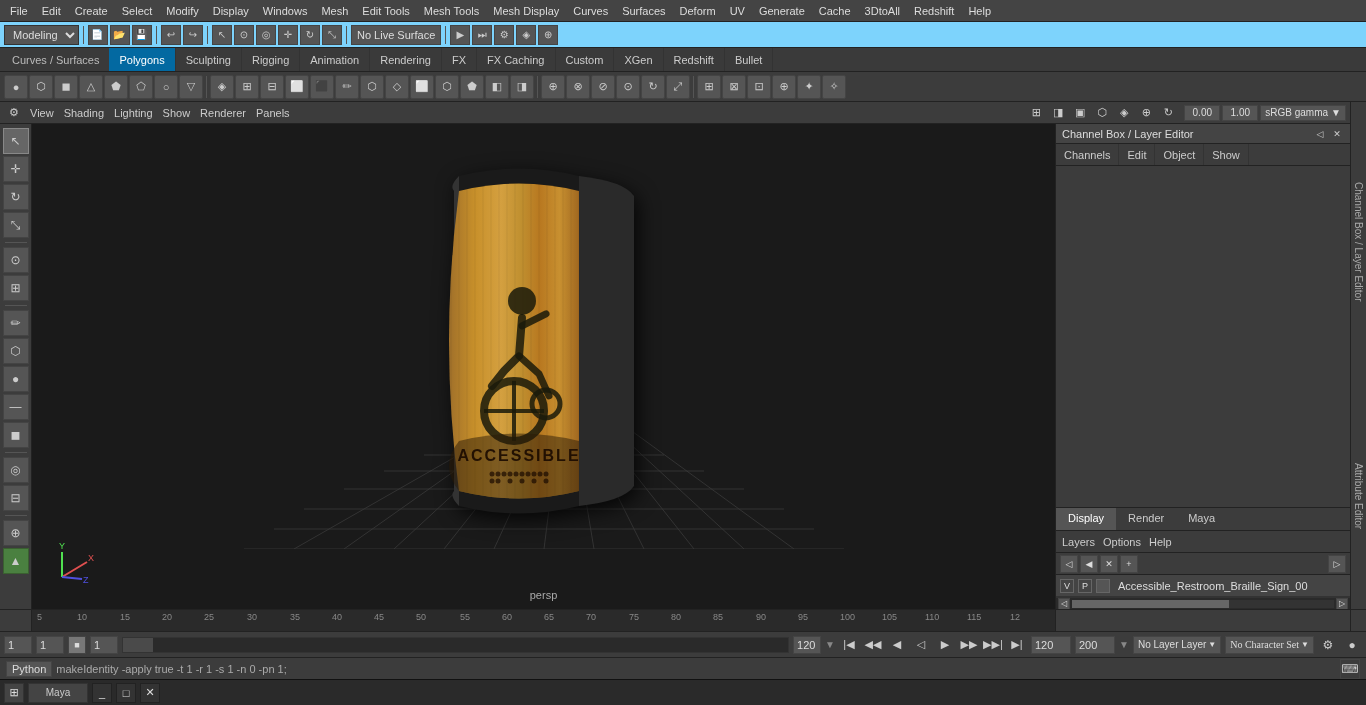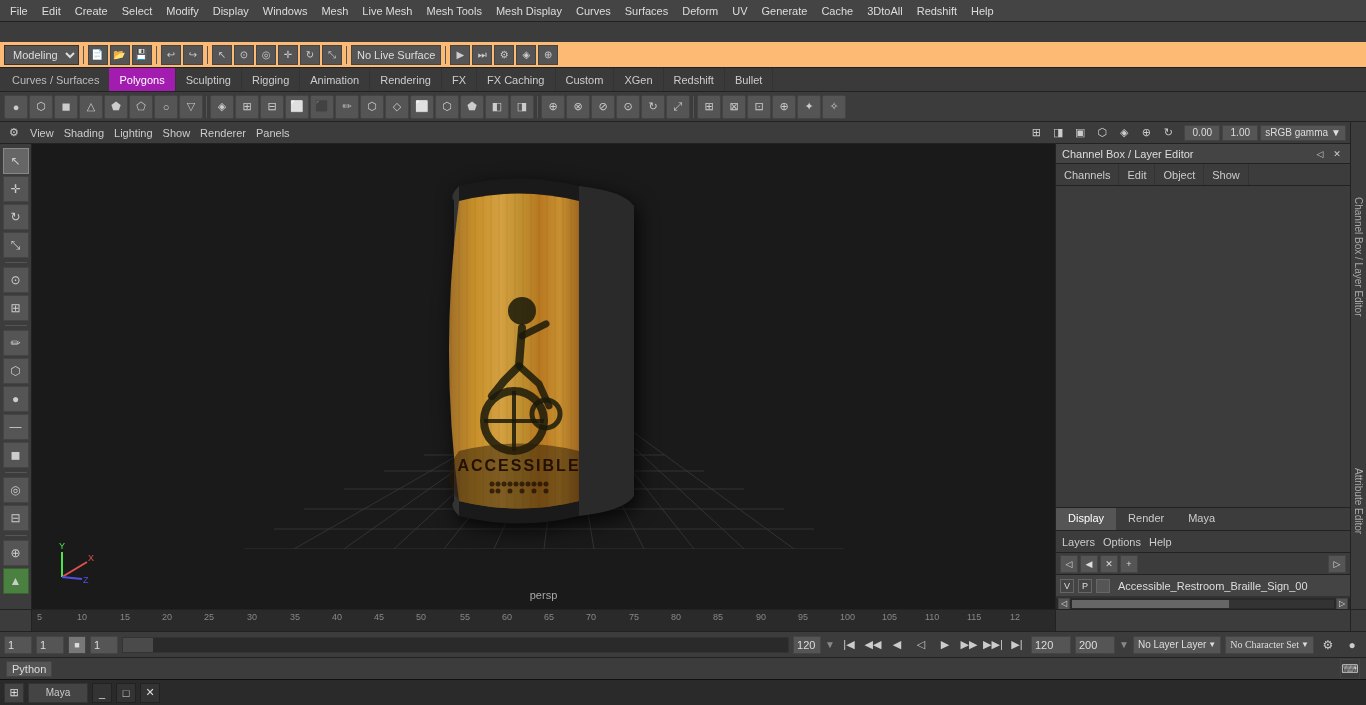--- a/index.html
+++ b/index.html
@@ -3,30 +3,30 @@
   <meta charset="utf-8">
   <style>
     * { margin: 0; padding: 0; box-sizing: border-box; }
     body { width: 1366px; height: 705px; overflow: hidden; background: #3c3c3c; font-family: Arial, sans-serif; font-size: 11px; color: #ddd; }
 
     
     #menu-bar { display: flex; align-items: center; height: 22px; background: #444; padding: 0 4px; gap: 2px; border-bottom: 1px solid #222; }
     .menu-item { padding: 2px 6px; cursor: pointer; font-size: 11px; color: #ddd; white-space: nowrap; }
 
     
-    #toolbar1 { display: flex; align-items: center; height: 26px; background: #fdba74; padding: 0 4px; gap: 2px; border-bottom: 1px solid #222; margin-top: 20px; }
+    #toolbar1 { display: flex; align-items: center; height: 26px; background: #7dd3fc; padding: 0 4px; gap: 2px; border-bottom: 1px solid #222; }
     .tb-select { background: #555; border: 1px solid #333; color: #ddd; font-size: 11px; height: 20px; padding: 0 4px; }
     .tb-btn { background: #555; border: 1px solid #444; color: #ddd; font-size: 11px; height: 20px; padding: 0 5px; cursor: pointer; white-space: nowrap; }
     .tb-separator { width: 1px; height: 18px; background: #555; margin: 0 2px; }
     .tb-icon { width: 20px; height: 20px; background: #555; border: 1px solid #444; display: flex; align-items: center; justify-content: center; cursor: pointer; font-size: 10px; color: #ccc; }
 
     
     #tabs-row { display: flex; align-items: center; height: 24px; background: #3a3a3a; border-bottom: 1px solid #222; padding: 0 2px; }
     .tab { padding: 3px 10px; font-size: 11px; cursor: pointer; color: #ccc; border-right: 1px solid #333; height: 100%; display: flex; align-items: center; }
-    .tab.active { background: #a21caf; color: #fff; }
+    .tab.active { background: #0369a1; color: #fff; }
     .tab-special { font-size: 11px; padding: 3px 10px; cursor: pointer; color: #bbb; }
 
     
     #toolbar2 { display: flex; align-items: center; height: 30px; background: #3c3c3c; padding: 0 4px; gap: 1px; border-bottom: 1px solid #222; }
     .tb2-icon { width: 24px; height: 24px; background: #555; border: 1px solid #444; display: flex; align-items: center; justify-content: center; cursor: pointer; font-size: 11px; color: #ccc; border-radius: 2px; }
     .tb2-sep { width: 1px; height: 22px; background: #555; margin: 0 2px; }
 
     
     #left-toolbar { width: 32px; background: #3c3c3c; display: flex; flex-direction: column; align-items: center; padding: 4px 2px; gap: 2px; border-right: 1px solid #222; }
     .lt-icon { width: 26px; height: 26px; background: #555; border: 1px solid #444; display: flex; align-items: center; justify-content: center; cursor: pointer; font-size: 12px; color: #ccc; }
@@ -100,21 +100,21 @@
 
   <div id="menu-bar">
     <span class="menu-item">File</span>
     <span class="menu-item">Edit</span>
     <span class="menu-item">Create</span>
     <span class="menu-item">Select</span>
     <span class="menu-item">Modify</span>
     <span class="menu-item">Display</span>
     <span class="menu-item">Windows</span>
     <span class="menu-item">Mesh</span>
-    <span class="menu-item">Live Mesh</span>
+    <span class="menu-item">Edit Tools</span>
     <span class="menu-item">Mesh Tools</span>
     <span class="menu-item">Mesh Display</span>
     <span class="menu-item">Curves</span>
     <span class="menu-item">Surfaces</span>
     <span class="menu-item">Deform</span>
     <span class="menu-item">UV</span>
     <span class="menu-item">Generate</span>
     <span class="menu-item">Cache</span>
     <span class="menu-item">3DtoAll</span>
     <span class="menu-item">Redshift</span>
@@ -511,20 +511,21 @@
       <span style="font-size:8px;">▼</span>
     </div>
     <div class="mini-icon" style="font-size:12px;">⚙</div>
     <div class="mini-icon" style="font-size:12px;">●</div>
   </div>
 
   <div id="python-bar">
     <div style="background:#555;border:1px solid #444;padding:1px 5px;cursor:pointer;">
       <span>Python</span>
     </div>
+    <span id="python-cmd">makeIdentity -apply true -t 1 -r 1 -s 1 -n 0 -pn 1;</span>
     <div style="flex:1;"></div>
     <div class="mini-icon" style="font-size:12px;border:1px solid #444;">⌨</div>
   </div>
 
   <div style="height:26px;background:#2a2a2a;border-top:1px solid #111;display:flex;align-items:center;padding:0 4px;gap:4px;">
     <div style="width:20px;height:20px;background:#444;border:1px solid #333;display:flex;align-items:center;justify-content:center;cursor:pointer;">⊞</div>
     <div style="width:60px;height:20px;background:#444;border:1px solid #333;display:flex;align-items:center;justify-content:center;cursor:pointer;font-size:10px;color:#ccc;">Maya</div>
     <div style="width:20px;height:20px;background:#333;border:1px solid #222;display:flex;align-items:center;justify-content:center;cursor:pointer;">_</div>
     <div style="width:20px;height:20px;background:#333;border:1px solid #222;display:flex;align-items:center;justify-content:center;cursor:pointer;">□</div>
     <div style="width:20px;height:20px;background:#333;border:1px solid #222;display:flex;align-items:center;justify-content:center;cursor:pointer;">✕</div>

